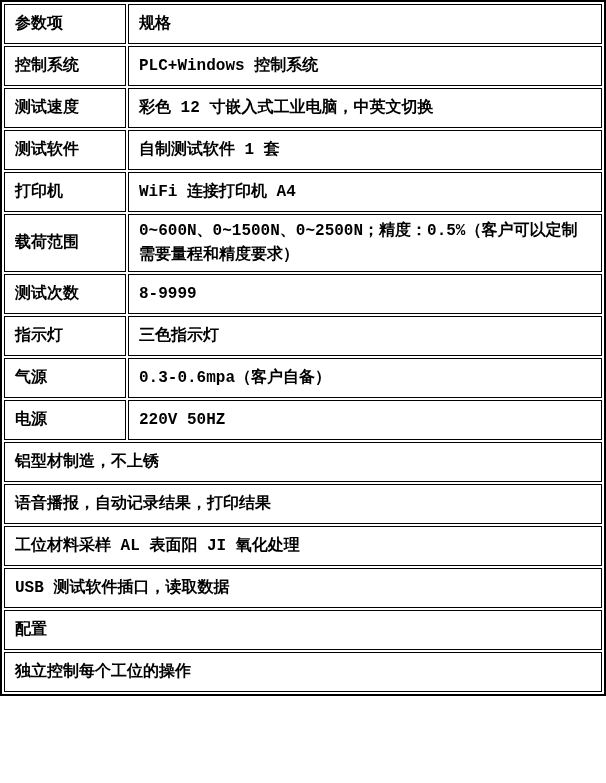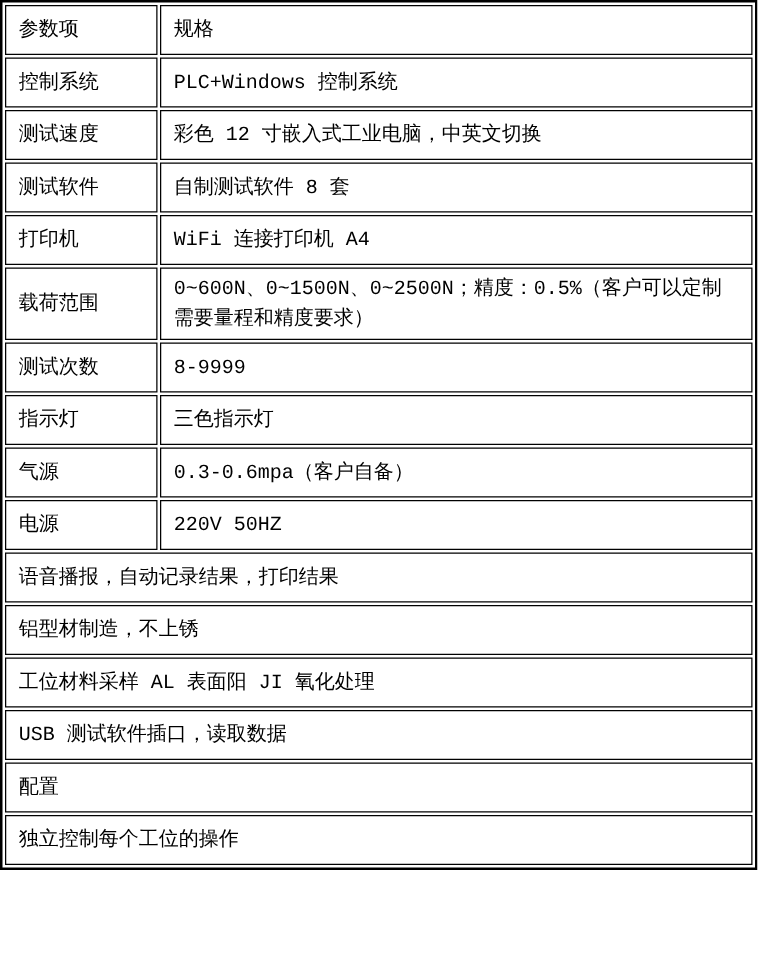--- a/index.html
+++ b/index.html
@@ -25,20 +25,21 @@
     box-sizing: border-box;
     border: 1px solid #000000;
     height: 40px;
     padding: 4px 10px;
     vertical-align: middle;
     font-size: 16px;
     line-height: 24px;
     background: #ffffff;
     word-break: break-all;
     overflow: hidden;
+    font-weight: bold;
   }
   col.c-param { width: 122px; }
   col.c-spec  { width: 474px; }
 </style>
 </head>
 <body>
 
 <table class="spec-table">
   <colgroup>
     <col class="c-param">
@@ -53,21 +54,21 @@
     <tr>
       <td>控制系统</td>
       <td>PLC+Windows 控制系统</td>
     </tr>
     <tr>
       <td>测试速度</td>
       <td>彩色 12 寸嵌入式工业电脑，中英文切换</td>
     </tr>
     <tr>
       <td>测试软件</td>
-      <td>自制测试软件 8 套</td>
+      <td>自制测试软件 1 套</td>
     </tr>
     <tr>
       <td>打印机</td>
       <td>WiFi 连接打印机 A4</td>
     </tr>
     <tr>
       <td>载荷范围</td>
       <td>0~600N、0~1500N、0~2500N；精度：0.5%（客户可以定制需要量程和精度要求）</td>
     </tr>
     <tr>
@@ -81,24 +82,24 @@
     <tr>
       <td>气源</td>
       <td>0.3-0.6mpa（客户自备）</td>
     </tr>
     <tr>
       <td>电源</td>
       <td>220V 50HZ</td>
     </tr>
 
     <tr>
-      <td colspan="2">语音播报，自动记录结果，打印结果</td>
+      <td colspan="2">铝型材制造，不上锈</td>
     </tr>
     <tr>
-      <td colspan="2">铝型材制造，不上锈</td>
+      <td colspan="2">语音播报，自动记录结果，打印结果</td>
     </tr>
     <tr>
       <td colspan="2">工位材料采样 AL 表面阳 JI 氧化处理</td>
     </tr>
     <tr>
       <td colspan="2">USB 测试软件插口，读取数据</td>
     </tr>
     <tr>
       <td colspan="2">配置</td>
     </tr>

